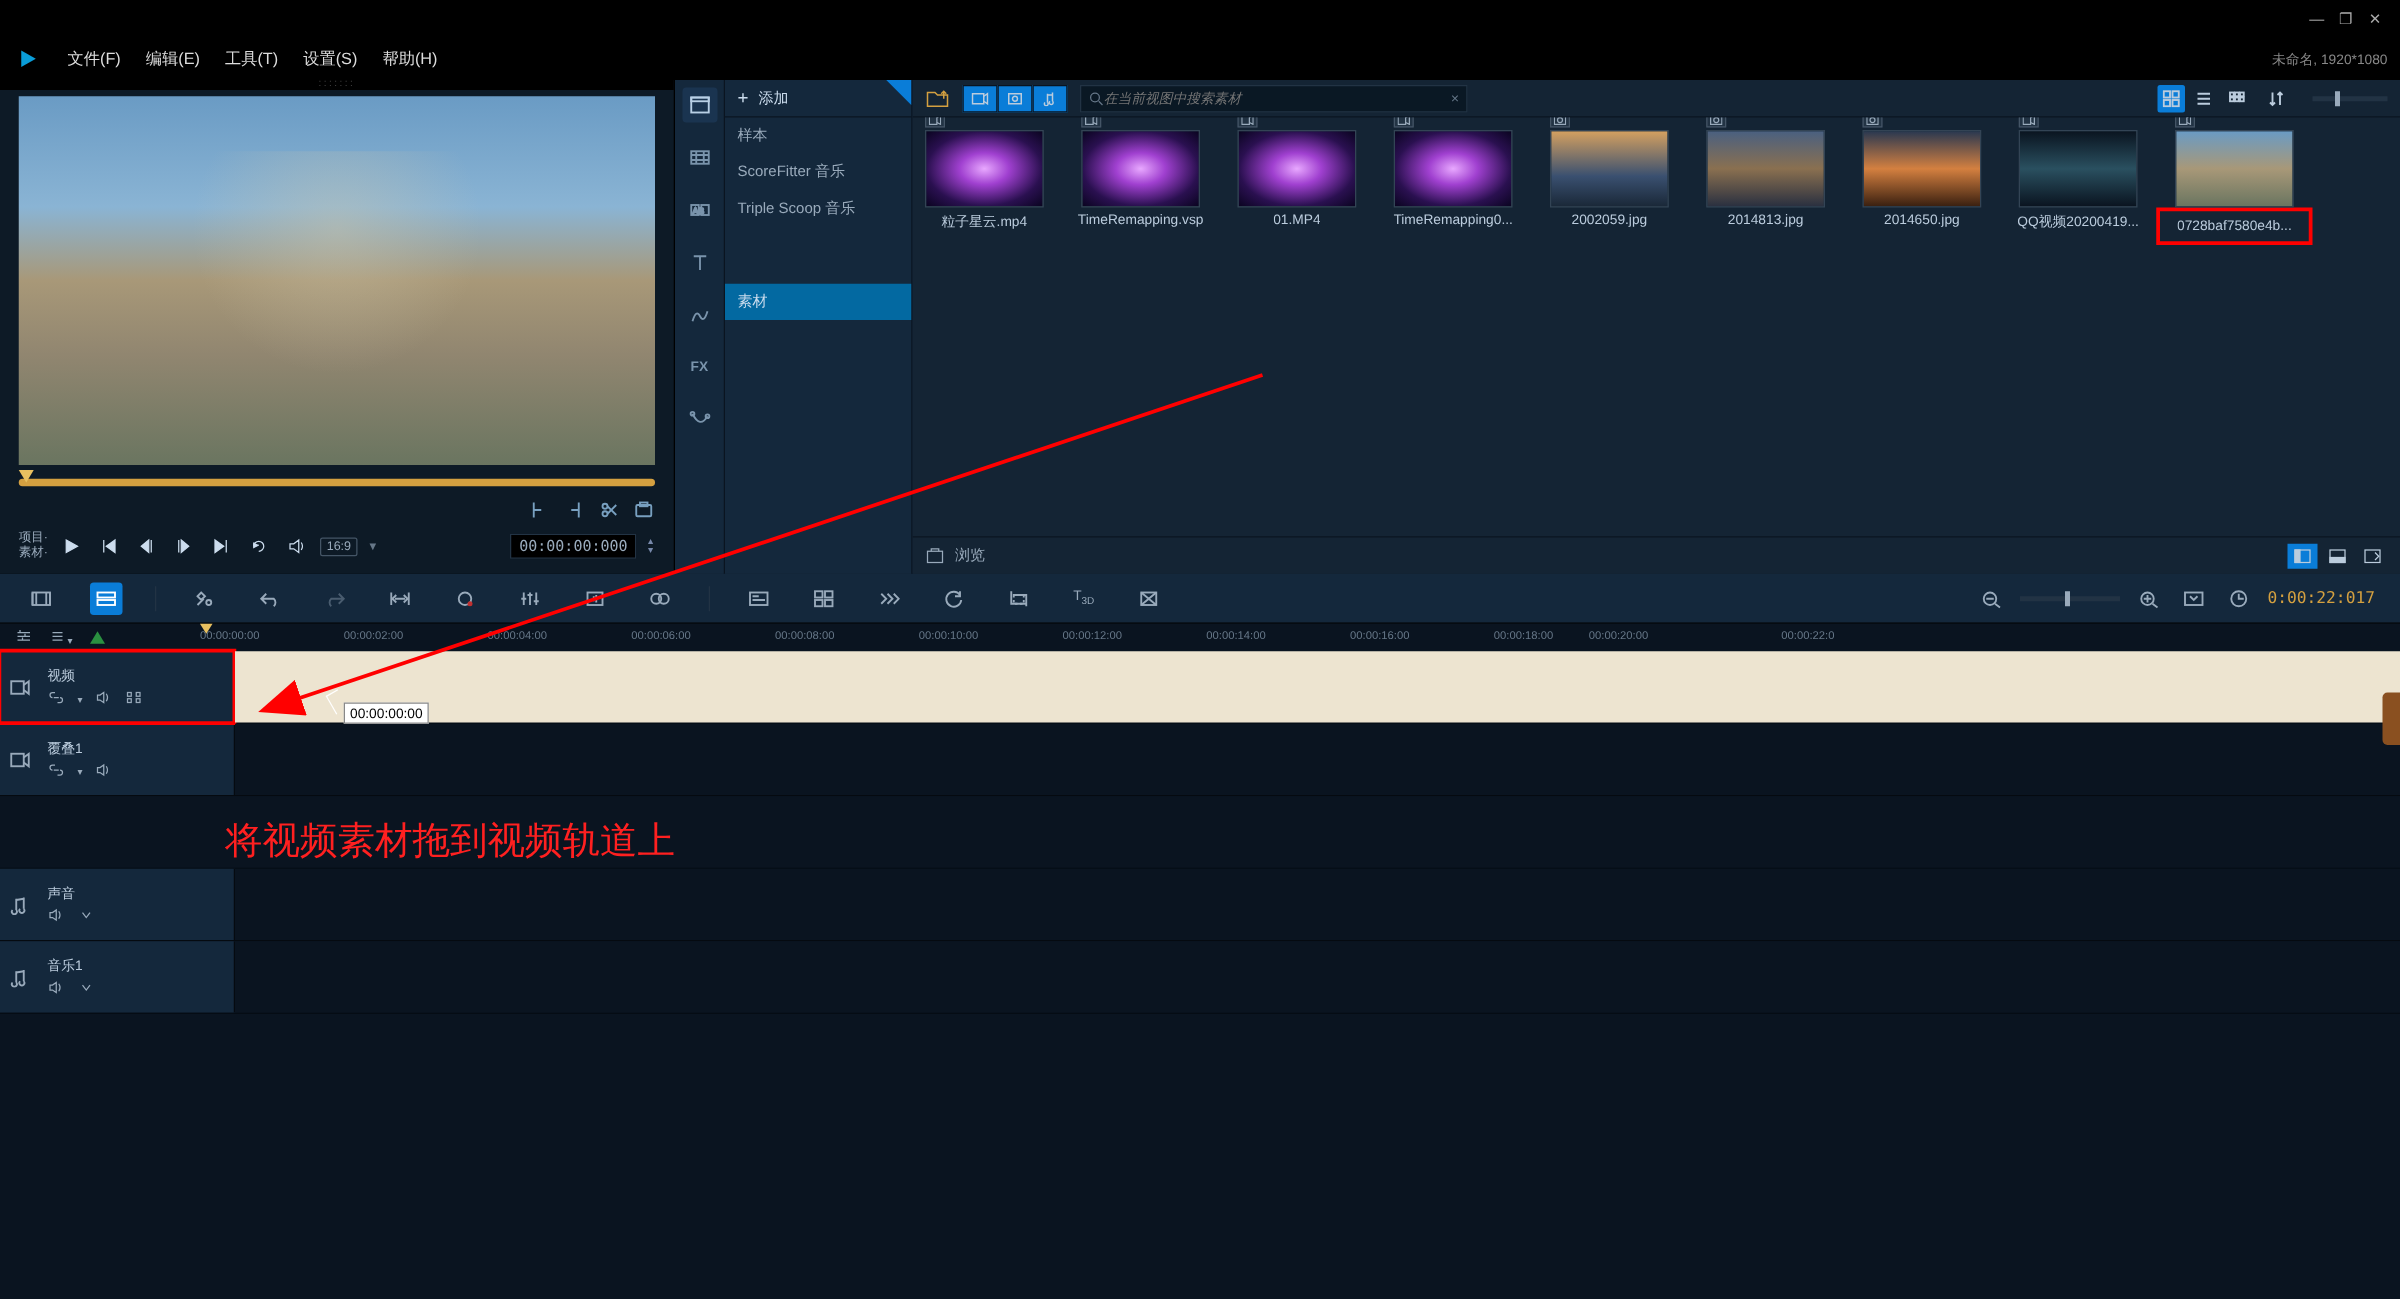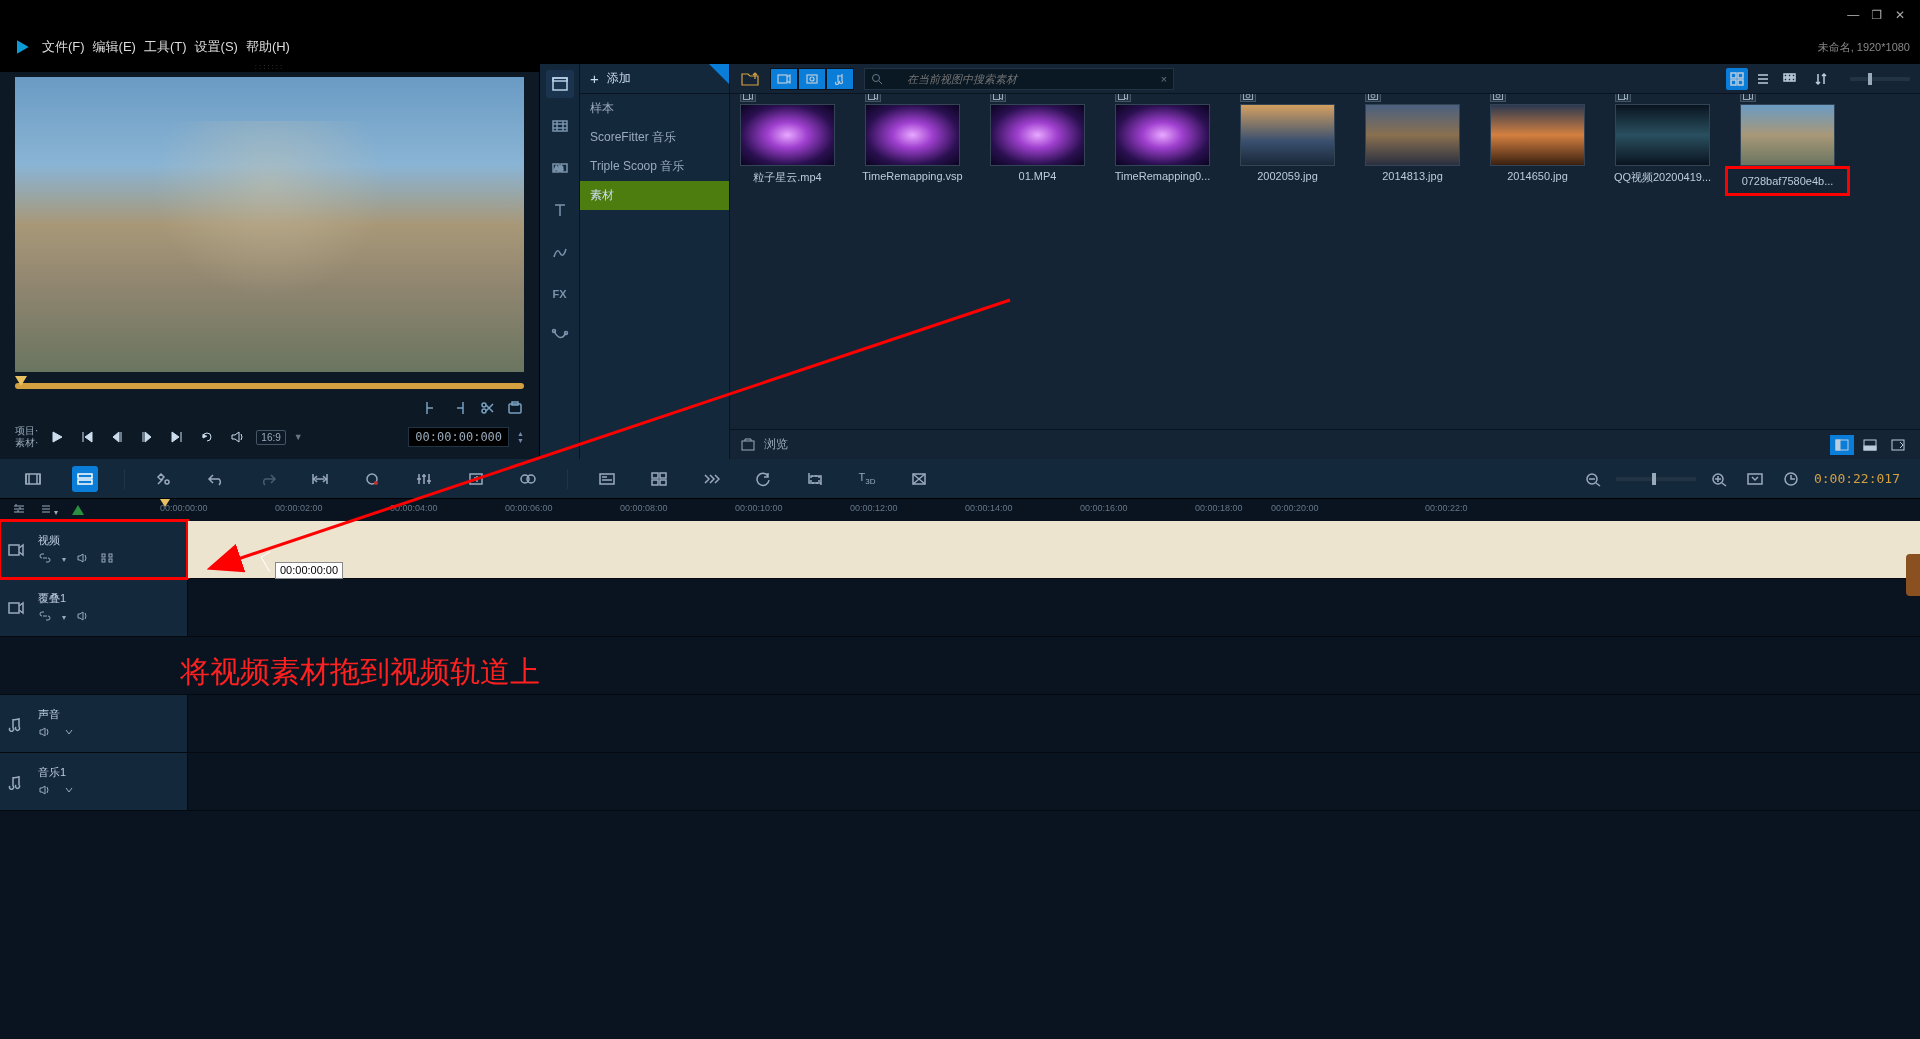--- a/index.html
+++ b/index.html
@@ -2,21 +2,21 @@
 <html><head>
 <meta charset="utf-8">
 <style>
 * { margin: 0; padding: 0; box-sizing: border-box; font-family: "Microsoft YaHei", sans-serif; }
 body { background: #000; color: #ccc; width: 1920px; height: 1039px; overflow: hidden; position: relative; font-size: 12px; }
 
 
 .menubar { height: 30px; background: #000; display: flex; align-items: center; justify-content: flex-end; padding: 0 10px; }
 .win-controls span { display: inline-block; width: 20px; text-align: center; cursor: pointer; color: #aaa; }
 
-.main-menu { height: 34px; background: #000; display: flex; align-items: center; padding: 0 10px; gap: 8px; }
+.main-menu { height: 34px; background: #000; display: flex; align-items: center; padding: 0 10px; gap: 20px; }
 .main-menu .logo { width: 24px; height: 24px; display: flex; align-items: center; justify-content: center; }
 .main-menu .logo svg { width: 20px; height: 20px; }
 .main-menu .menu-item { color: #ddd; cursor: pointer; font-size: 13px; }
 .main-menu .centered-tabs { margin-left: auto; display: flex; }
 .main-menu .tab { width: 100px; height: 30px; display: flex; align-items: center; justify-content: center; background: #1a2838; border: 1px solid #2a3848; color: #ccc; cursor: pointer; }
 .main-menu .tab.home { width: 40px; }
 .main-menu .tab.active { background: #0a7dd8; color: #fff; }
 .main-menu .status-right { margin-left: auto; color: #888; font-size: 11px; }
 
 .mid-row { display: flex; height: 395px; }
@@ -46,32 +46,32 @@
 .lib-sidebar .side-ic { width:28px; height:28px; display:flex; align-items:center; justify-content:center; cursor:pointer; color:#7a94ac; border-radius:3px;}
 .lib-sidebar .side-ic.active { background:#1a3450;}
 .lib-sidebar .side-ic svg{width:18px;height:18px;fill:none;stroke:#7a94ac;stroke-width:1.5;}
 .lib-sidebar .side-ic.active svg{stroke:#b8d0e6;}
 .lib-sidebar .fx-text{font-size:11px;font-weight:bold;color:#7a94ac;}
 
 .lib-tree { width: 150px; background:#14283c; border-right:1px solid #0a1420; position:relative;}
 .lib-tree .tree-header{display:flex;align-items:center;height:30px;padding:0 10px;gap:8px;color:#cde;border-bottom:1px solid #0a1420;}
 .lib-tree .tree-header .corner{position:absolute;right:0;top:0;width:0;height:0;border-left:20px solid transparent;border-top:20px solid #0a7dd8;}
 .lib-tree .tree-item{padding:6px 10px;color:#9ab;cursor:pointer;font-size:12px;}
-.lib-tree .tree-item.active{background:#4d7c0f;color:#cde;}
+.lib-tree .tree-item.active{background:#0369a1;color:#cde;margin-top:46px;}
 
 .lib-main { flex:1; display:flex; flex-direction:column; background:#142434;}
 .lib-toolbar{height:30px;display:flex;align-items:center;padding:0 10px;gap:10px;border-bottom:1px solid #0a1420;}
 .lib-toolbar .folder-ic{width:20px;height:16px;cursor:pointer;}
 .lib-toolbar .folder-ic svg{width:20px;height:16px;fill:none;stroke:#d4a040;stroke-width:1.2;}
 .lib-toolbar .filter-btns{display:flex;gap:0;}
 .lib-toolbar .filt{width:28px;height:22px;background:#1a3450;display:flex;align-items:center;justify-content:center;cursor:pointer;border:1px solid #0a1420;}
 .lib-toolbar .filt.active{background:#0a7dd8;}
 .lib-toolbar .filt svg{width:14px;height:12px;fill:none;stroke:#bcd;stroke-width:1.2;}
 .lib-toolbar .search{flex:1;max-width:310px;background:#0a1824;border:1px solid #234;height:22px;display:flex;align-items:center;padding:0 6px;color:#678;font-style:italic;font-size:11px;}
-.lib-toolbar .search input{flex:1;background:transparent;border:none;outline:none;color:#bcd;font-style:italic;font-size:11px;margin-left:24px;}
+.lib-toolbar .search input{flex:1;background:transparent;border:none;outline:none;color:#bcd;font-style:italic;font-size:11px;}
 .lib-toolbar .search .sx{cursor:pointer;color:#678;}
 .lib-toolbar .views{display:flex;gap:4px;margin-left:auto;}
 .lib-toolbar .view-ic{width:22px;height:22px;display:flex;align-items:center;justify-content:center;cursor:pointer;border-radius:2px;}
 .lib-toolbar .view-ic.active{background:#0a7dd8;}
 .lib-toolbar .view-ic svg{width:14px;height:14px;fill:none;stroke:#bcd;stroke-width:1.5;}
 .lib-toolbar .zoom-slider{width:60px;height:4px;background:#234;position:relative;margin-left:8px;}
 .lib-toolbar .zoom-slider .zh{position:absolute;left:30%;top:-4px;width:4px;height:12px;background:#9ab;}
 
 .lib-grid{flex:1;padding:10px;display:flex;flex-wrap:wrap;gap:18px 30px;align-content:flex-start;overflow:auto;}
 .lib-item{width:95px;display:flex;flex-direction:column;align-items:center;gap:4px;}

